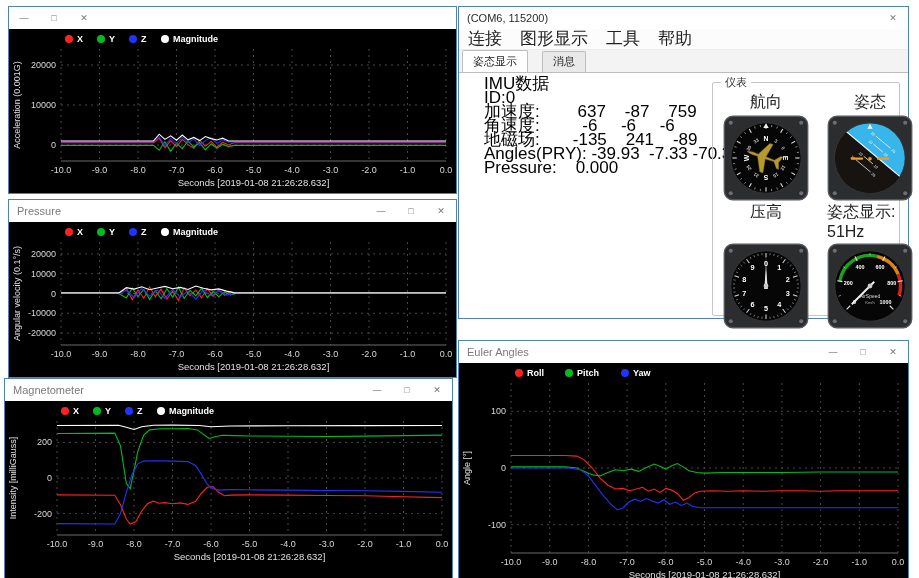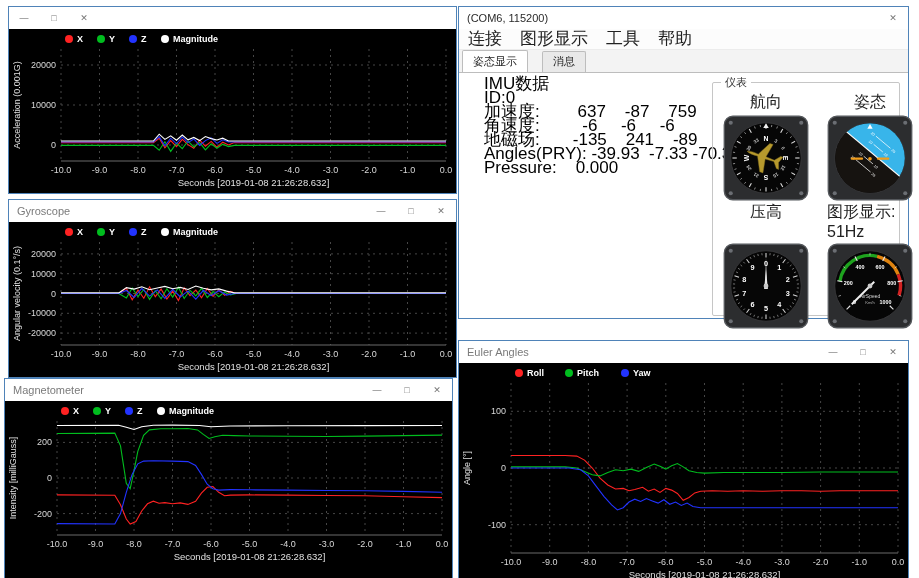--- a/index.html
+++ b/index.html
@@ -84,21 +84,21 @@
         <text x="132" y="13" fill="#ffffff" font-size="9" font-weight="bold">Z</text>
         <circle cx="156" cy="10" r="4" fill="#ffffff"></circle>
         <text x="164" y="13" fill="#ffffff" font-size="9" font-weight="bold">Magnitude</text>
         <text transform="rotate(-90 11 76.0)" x="11" y="76.0" fill="#e0e0e0" font-size="9" text-anchor="middle">Acceleration (0.001G)</text>
         <text x="244.5" y="157" fill="#e0e0e0" font-size="9.5" text-anchor="middle">Seconds [2019-01-08 21:26:28.632]</text>
       </svg></div>
 </div>
 
 <div class="window" id="w-gyro" style="left:8px;top:199px;width:449px;height:179px">
   <div class="titlebar">
-    <span class="ttl">Gyroscope</span>
+    <span class="ttl">Pressure</span>
     <span class="wbtn">—</span>
     <span class="wbtn">□</span>
     <span class="wbtn">✕</span>
   </div>
   <div class="chart-body"><svg width="447" height="155">
         <line x1="52.0" y1="20" x2="52.0" y2="123" stroke="#464646" stroke-dasharray="2,4"></line>
         <text x="52.0" y="135" fill="#d8d8d8" font-size="9" text-anchor="middle">-10.0</text>
         <line x1="90.5" y1="20" x2="90.5" y2="123" stroke="#464646" stroke-dasharray="2,4"></line>
         <text x="90.5" y="135" fill="#d8d8d8" font-size="9" text-anchor="middle">-9.0</text>
         <line x1="129.0" y1="20" x2="129.0" y2="123" stroke="#464646" stroke-dasharray="2,4"></line>
@@ -341,21 +341,21 @@
                   <text x="34.5" y="63.800000000000004" fill="#ffffff" font-size="4.2" text-anchor="middle">20</text>
                   <text x="65.5" y="63.800000000000004" fill="#ffffff" font-size="4.2" text-anchor="middle">20</text>
                 </g>
               </g>
               <polygon points="50,10.5 46.9,16 53.1,16" fill="#ffffff"></polygon>
               <rect x="27.5" y="49.5" width="14.5" height="2.6" rx="1.2" fill="#f29e1c"></rect>
               <rect x="58" y="49.5" width="14.5" height="2.6" rx="1.2" fill="#f29e1c"></rect>
               <circle cx="50" cy="50.8" r="2.1" fill="#f29e1c"></circle>
             </svg></div>
         <div class="glabel">压高</div>
-        <div class="glabel">图形显示: 51Hz</div>
+        <div class="glabel">姿态显示: 51Hz</div>
         <div class="gauge"><svg viewBox="0 0 100 100" width="86" height="86">
               <rect x="1.5" y="1.5" width="97" height="97" rx="10" fill="#2c2d2f" stroke="#55585c" stroke-width="1.6"></rect>
               <circle cx="9" cy="9" r="2.4" fill="#6b6e73"></circle>
               <circle cx="91" cy="9" r="2.4" fill="#6b6e73"></circle>
               <circle cx="9" cy="91" r="2.4" fill="#6b6e73"></circle>
               <circle cx="91" cy="91" r="2.4" fill="#6b6e73"></circle>
               <circle cx="50" cy="50" r="41" fill="#060606" stroke="#38383a"></circle>
               <line x1="50" y1="11.5" x2="50" y2="17" stroke="#d8d8d8" stroke-width="1.2"></line>
               <line x1="54.83" y1="11.8" x2="54.51" y2="14.28" stroke="#d8d8d8" stroke-width="0.6"></line>
               <line x1="59.57" y1="12.71" x2="58.95" y2="15.13" stroke="#d8d8d8" stroke-width="0.6"></line>

